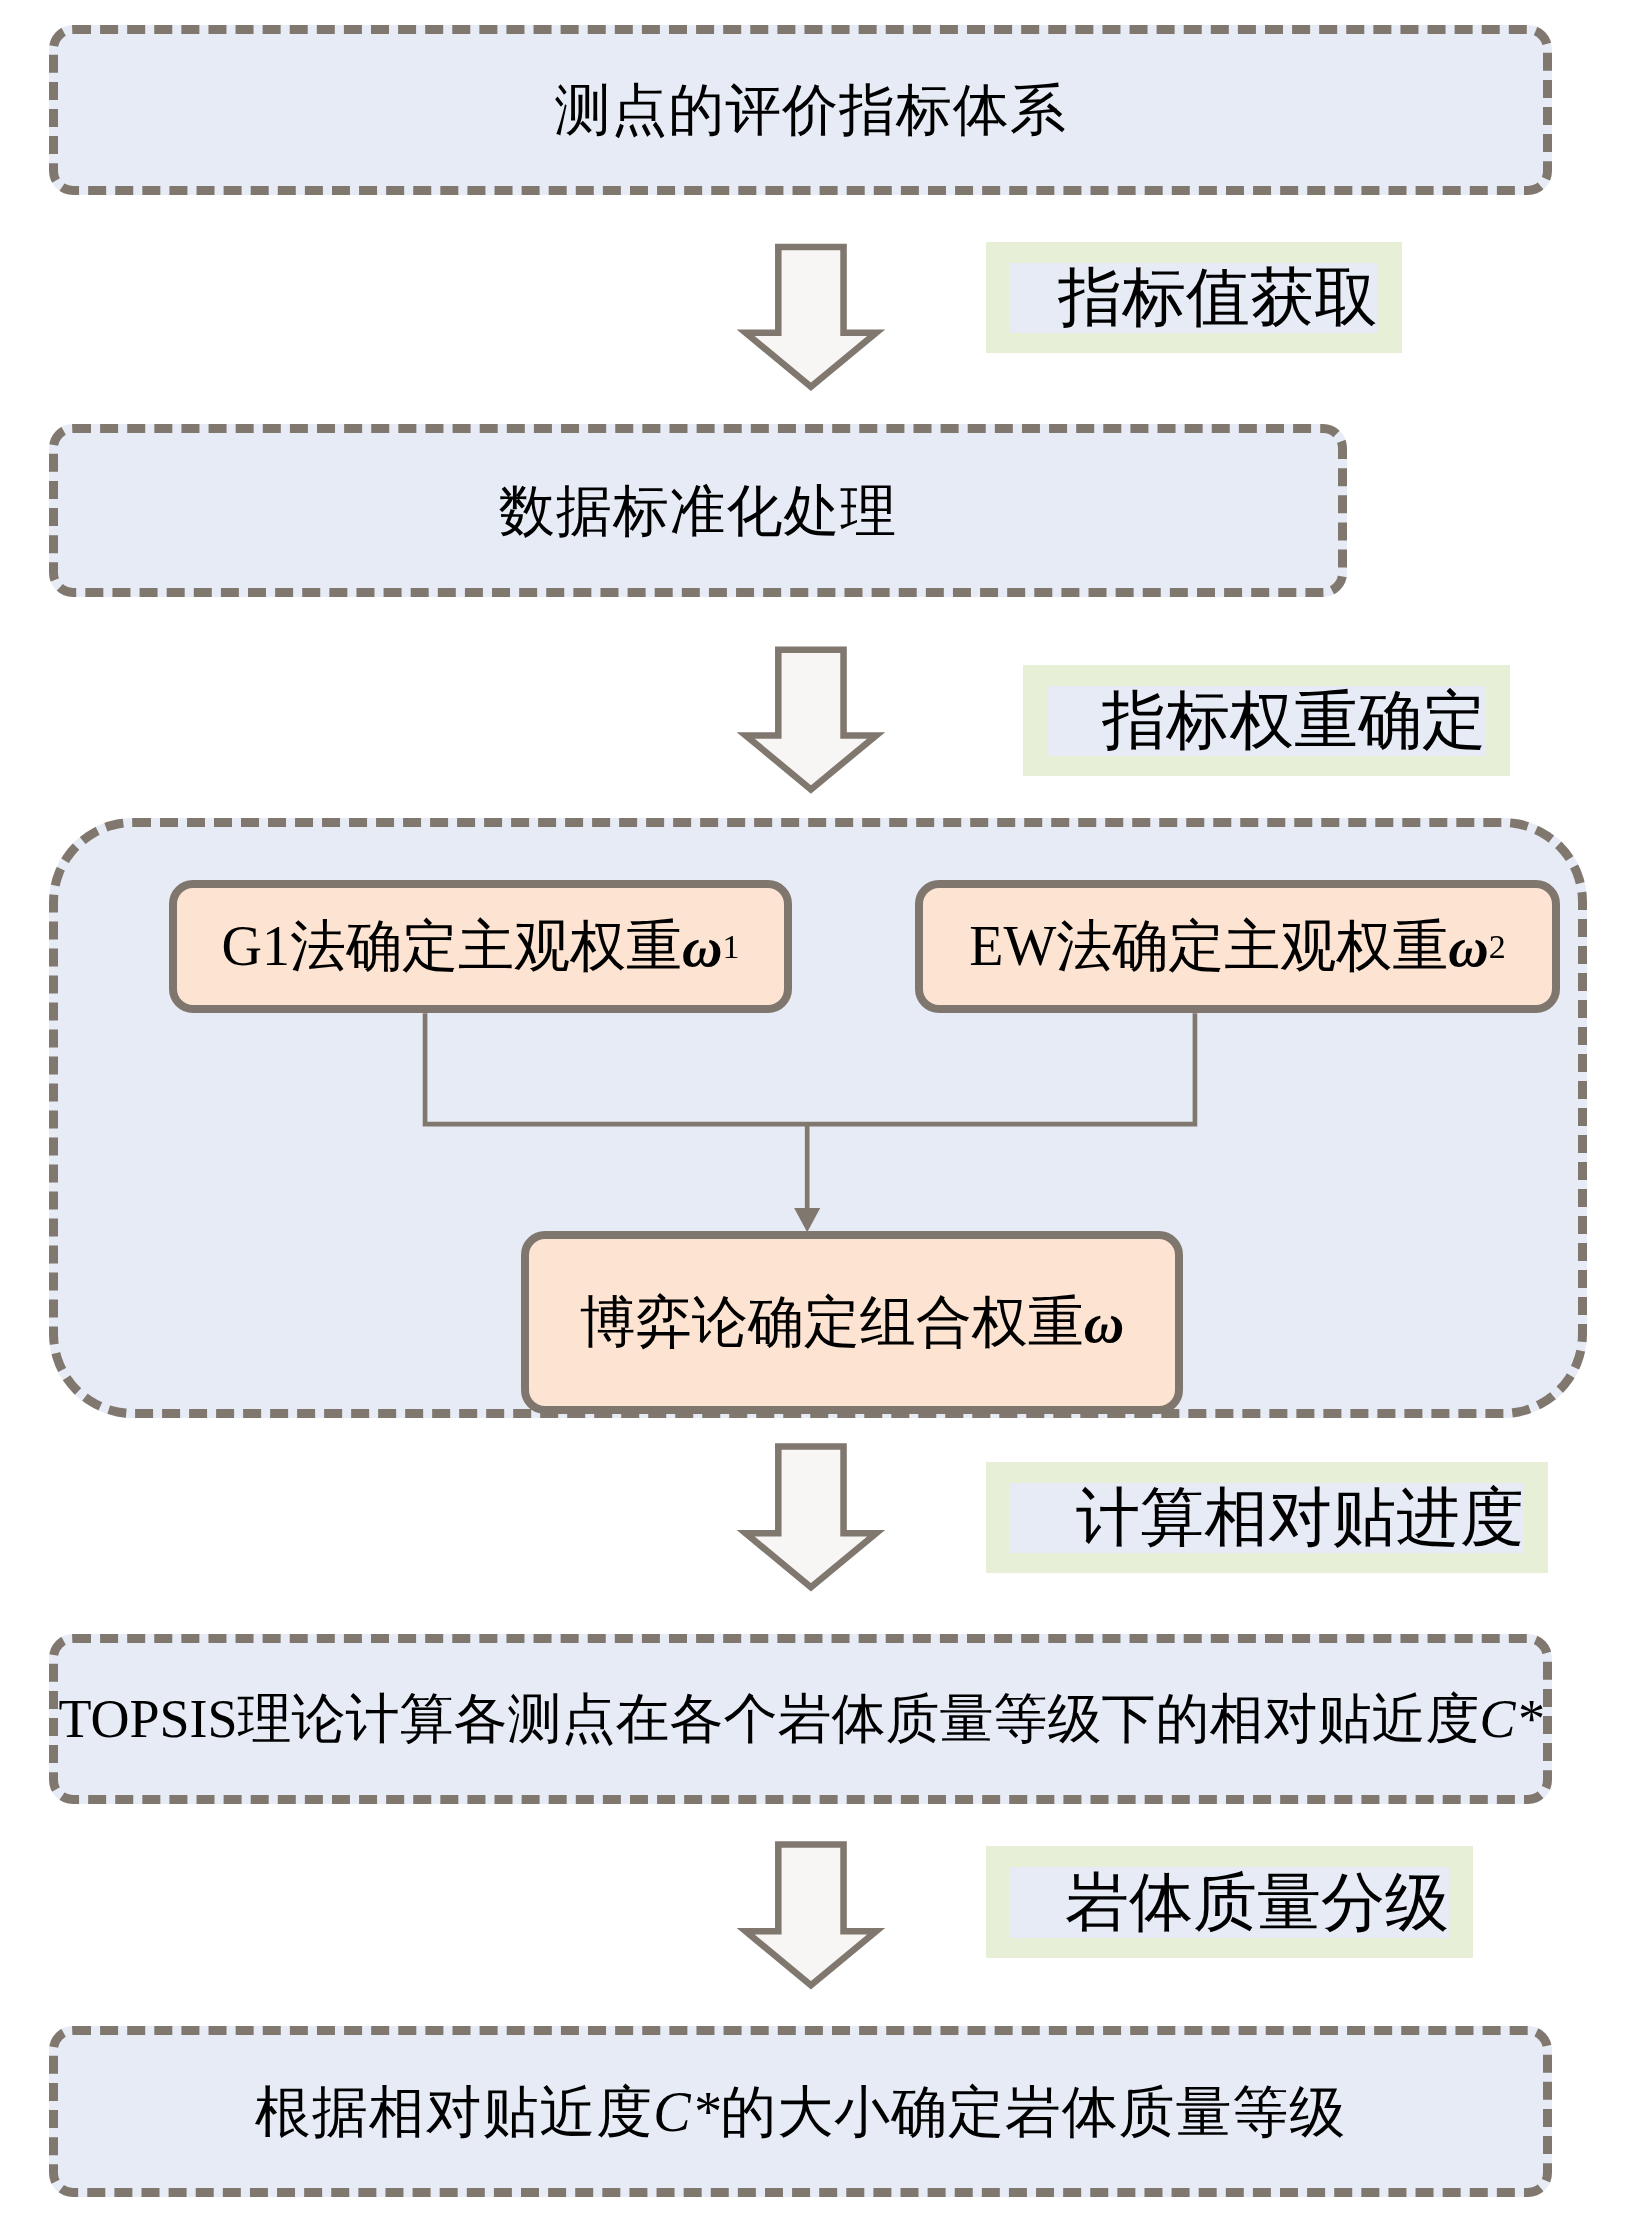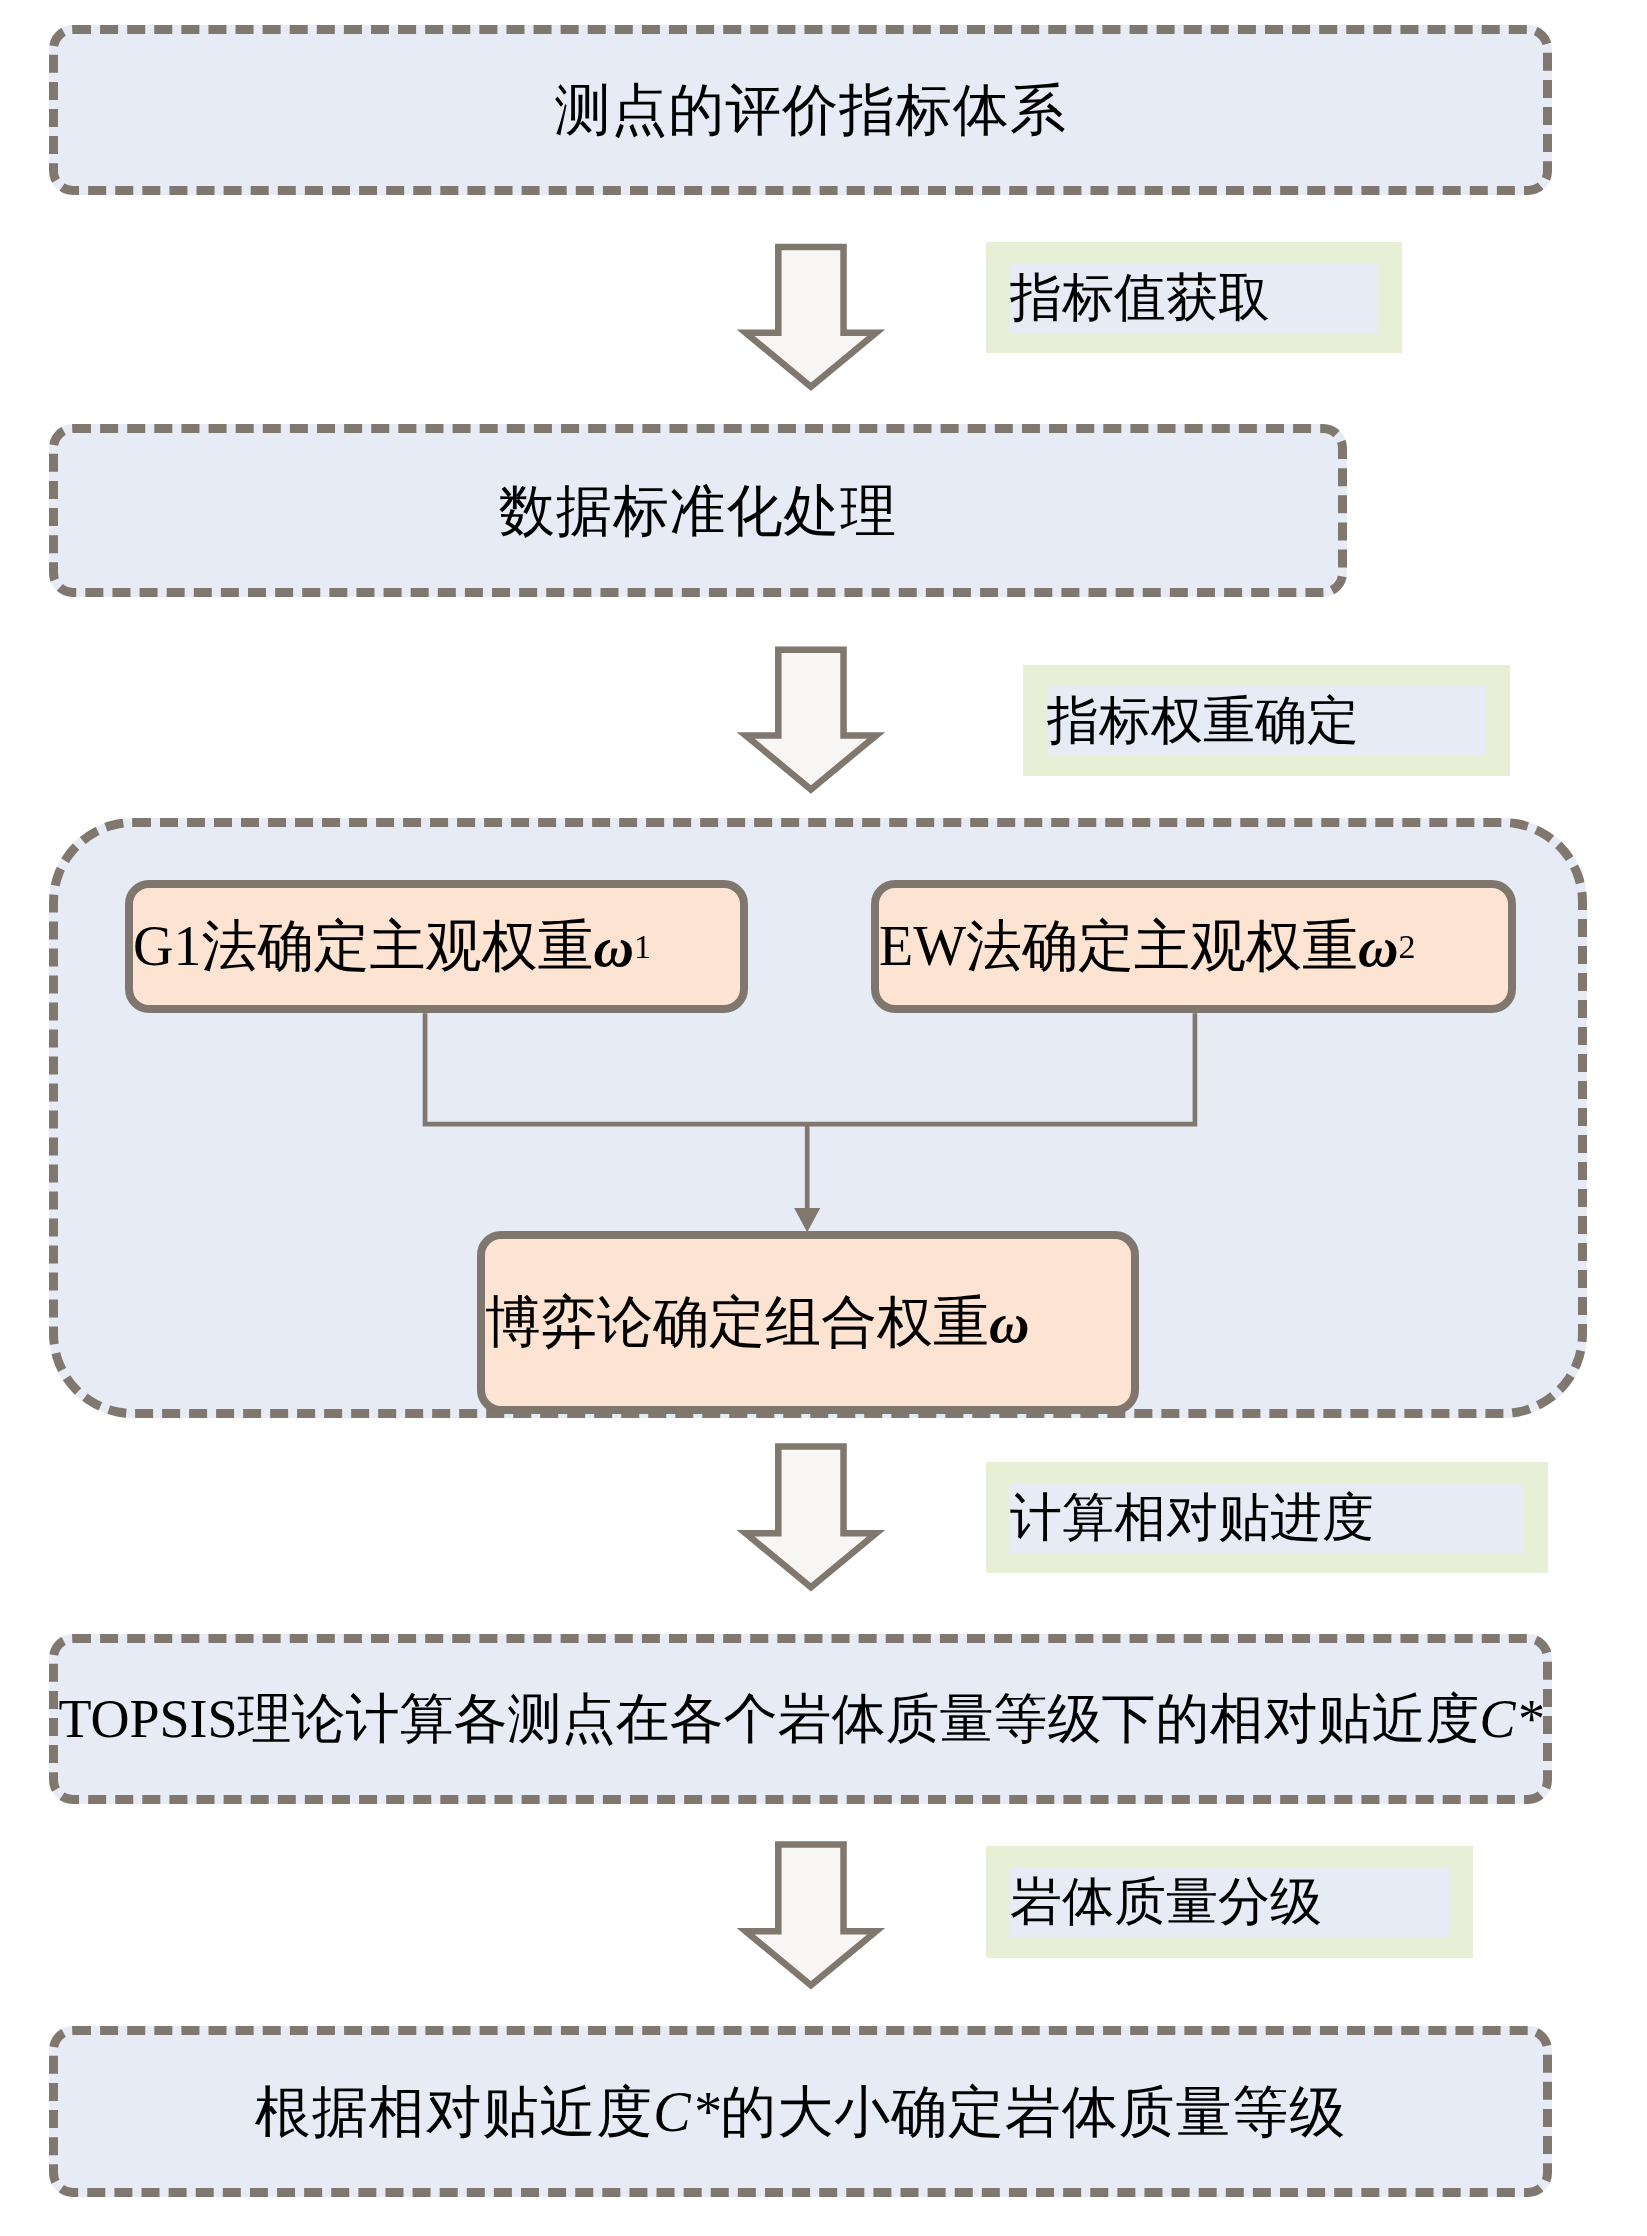--- a/index.html
+++ b/index.html
@@ -5,23 +5,23 @@
   html, body { margin: 0; padding: 0; background: #ffffff; }
   body { width: 1647px; height: 2236px; position: relative; overflow: hidden;
          font-family: "Liberation Serif", "DejaVu Serif", serif; color: #000; }
   .abs { position: absolute; box-sizing: border-box; }
   .dash-box { background: #e6ebf5; border: 9.3px dashed #80776f; border-radius: 24px;
               display: flex; align-items: center; justify-content: center; text-align: center; }
   .main-text { font-size: 56px; line-height: 1.0; letter-spacing: 0.9px; }
   .two-line { font-size: 54px; line-height: 1.0; }
   .label-outer { background: #e7efd6; }
   .label-inner { position: absolute; background: #e6ebf5; display: flex; align-items: center;
-                 justify-content: flex-start; font-size: 52px; }
+                 justify-content: flex-end; font-size: 64px; }
   .orange-box { background: #fde4d2; border: 8.4px solid #7f766e; border-radius: 24px;
-                display: flex; align-items: center; justify-content: flex-start; font-size: 56px; white-space: nowrap; }
+                display: flex; align-items: center; justify-content: center; font-size: 56px; white-space: nowrap; margin-left: 44px; }
   .sym { font-style: italic; font-weight: bold; }
   .sub { font-size: 34px; vertical-align: -13px; font-style: normal; font-weight: normal; }
   .ital { font-style: italic; }
   svg { position: absolute; left: 0; top: 0; }
 </style>
 </head>
 <body>
 
 <svg width="1647" height="2236" viewBox="0 0 1767 2399">
 

